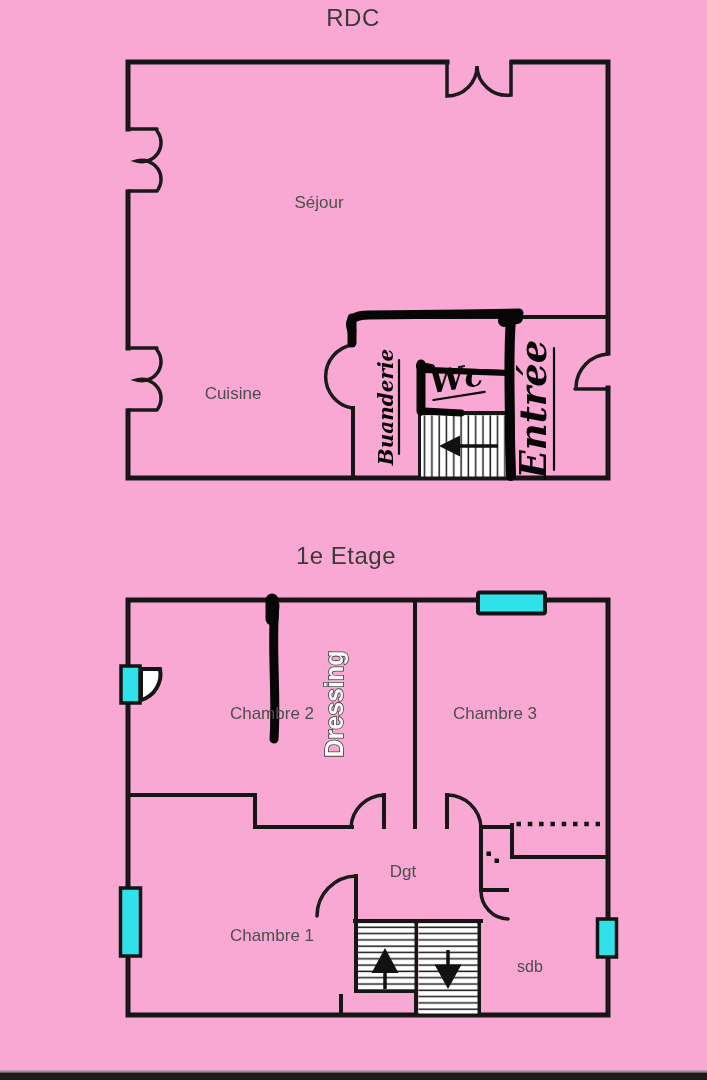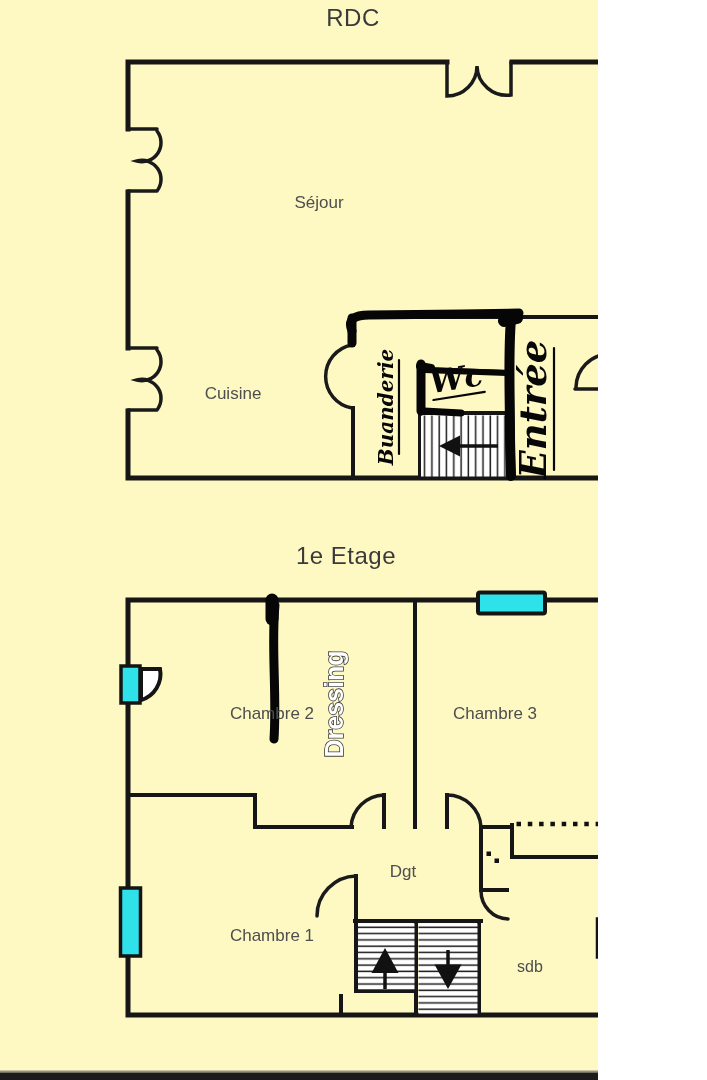--- a/index.html
+++ b/index.html
@@ -1,16 +1,16 @@
 <!DOCTYPE html>
 <html><head>
 <meta charset="utf-8">
 <style>
   html,body{margin:0;padding:0;background:#ffffff;}
-  .stage{position:relative;width:598px;height:1080px;background:#fef9c3;overflow:hidden;
+  .stage{position:relative;width:707px;height:1080px;background:#f9a8d4;overflow:hidden;
          font-family:"Liberation Sans",sans-serif;}
   svg{display:block;}
   .w5{stroke:#161616;stroke-width:5;fill:none;stroke-linecap:square;stroke-linejoin:miter;}
   .w4{stroke:#161616;stroke-width:4;fill:none;stroke-linecap:square;}
   .sym{stroke:#1a1a1a;stroke-width:3.5;fill:none;stroke-linecap:round;}
   .mk{stroke:#060606;fill:none;stroke-linecap:round;stroke-linejoin:round;}
   .title-text{font-family:"Liberation Sans",sans-serif;font-size:24px;fill:#3a3a3a;text-anchor:middle;letter-spacing:0.5px;}
   .room-text{font-family:"Liberation Sans",sans-serif;font-size:17px;fill:#4e4e4e;text-anchor:middle;}
   .room-text-sm{font-family:"Liberation Sans",sans-serif;font-size:16px;fill:#4e4e4e;text-anchor:middle;}
   .annot-text{font-family:"DejaVu Serif",serif;font-style:italic;font-weight:bold;fill:#070707;text-anchor:middle;}

